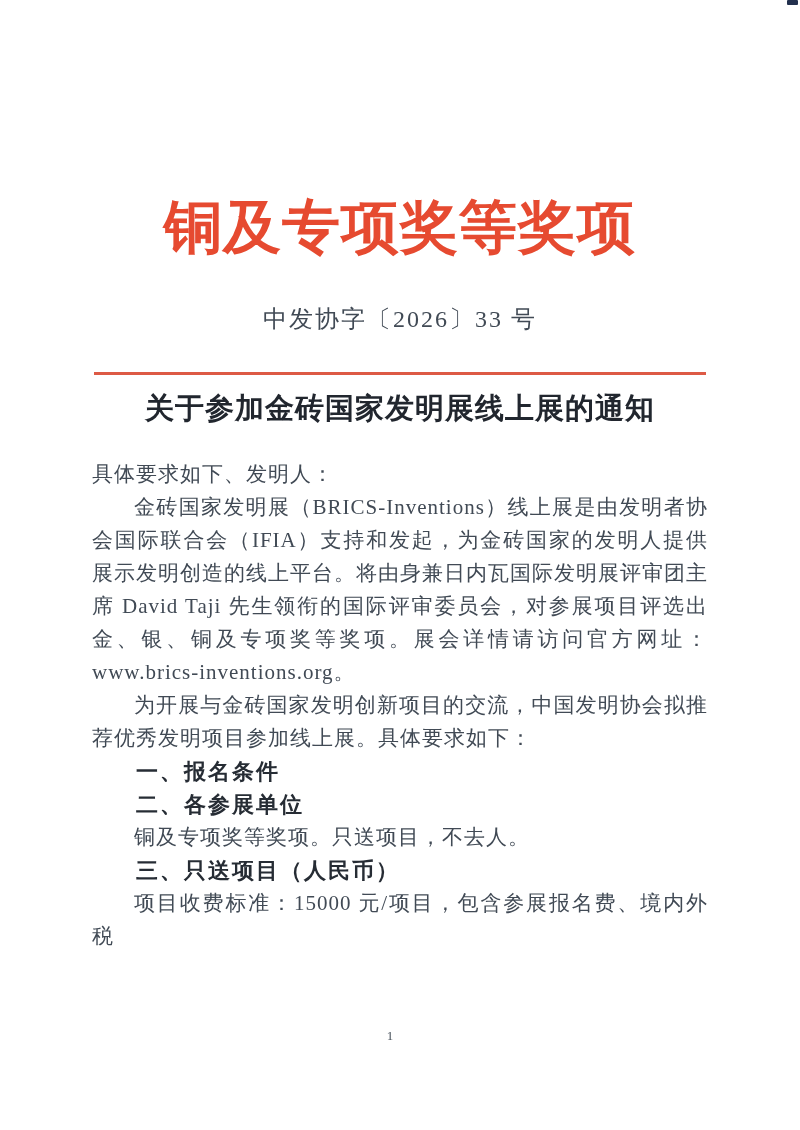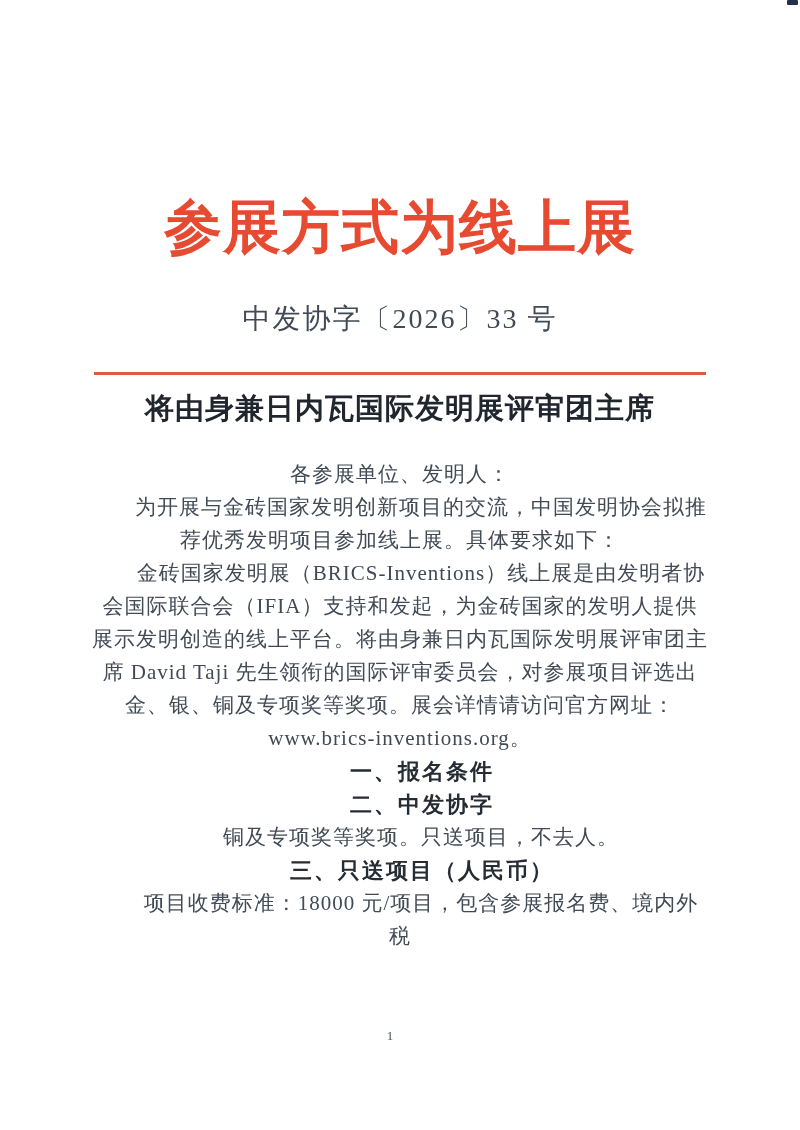--- a/index.html
+++ b/index.html
@@ -20,72 +20,72 @@
     position:absolute;top:0;right:2px;width:11px;height:5px;
     background:var(--corner-mark);border-radius:1px;
   }
   .letterhead{
     margin:0;padding-top:192px;text-align:center;
     font-size:58px;line-height:72px;font-weight:bold;
     letter-spacing:1px;color:var(--red-letterhead);
   }
   .doc-number{
     margin-top:42px;text-align:center;
-    font-size:28px;line-height:26px;letter-spacing:2px;
+    font-size:24px;line-height:26px;letter-spacing:2px;
     color:var(--ink-body);
   }
   .red-rule{
     margin:40px auto 0 auto;width:612px;height:3px;
     background:var(--red-rule);
   }
   .doc-title{
     margin-top:13px;text-align:center;
     font-size:29px;line-height:40px;font-weight:bold;
     letter-spacing:1px;color:var(--ink-title);
   }
   .body-block{
     margin:30px 92px 0 92px;
     font-size:21px;line-height:33px;letter-spacing:1px;
     text-align:justify;color:var(--ink-body);
   }
-  .body-block p{margin:0;padding:0;text-align:center;}
+  .body-block p{margin:0;padding:0;}
   .p-salutation{text-indent:0;}
   .p-body{text-indent:2em;}
   .p-heading{
     text-indent:2em;font-weight:bold;
     font-family:"Liberation Sans","DejaVu Sans",sans-serif;
     font-size:22px;line-height:33px;letter-spacing:2px;
     color:var(--ink-heading);text-align:left;
   }
   .page-number{
     position:absolute;top:1028px;left:0;width:780px;text-align:center;
     font-size:13px;line-height:16px;color:#49525c;
   }
 </style>
 </head>
 <body>
 
 <div class="page">
 
   <div class="corner-mark"></div>
 
-  <h1 class="letterhead">参展方式为线上展</h1>
+  <h1 class="letterhead">铜及专项奖等奖项</h1>
 
   <div class="doc-number">中发协字〔2026〕33 号</div>
 
   <div class="red-rule"></div>
 
-  <h2 class="doc-title">将由身兼日内瓦国际发明展评审团主席</h2>
+  <h2 class="doc-title">关于参加金砖国家发明展线上展的通知</h2>
 
   <div class="body-block">
-    <p class="p-salutation">各参展单位、发明人：</p>
+    <p class="p-salutation">具体要求如下、发明人：</p>
+    <p class="p-body">金砖国家发明展（BRICS-Inventions）线上展是由发明者协会国际联合会（IFIA）支持和发起，为金砖国家的发明人提供展示发明创造的线上平台。将由身兼日内瓦国际发明展评审团主席 David Taji 先生领衔的国际评审委员会，对参展项目评选出金、银、铜及专项奖等奖项。展会详情请访问官方网址：www.brics-inventions.org。</p>
     <p class="p-body">为开展与金砖国家发明创新项目的交流，中国发明协会拟推荐优秀发明项目参加线上展。具体要求如下：</p>
-    <p class="p-body">金砖国家发明展（BRICS-Inventions）线上展是由发明者协会国际联合会（IFIA）支持和发起，为金砖国家的发明人提供展示发明创造的线上平台。将由身兼日内瓦国际发明展评审团主席 David Taji 先生领衔的国际评审委员会，对参展项目评选出金、银、铜及专项奖等奖项。展会详情请访问官方网址：www.brics-inventions.org。</p>
     <p class="p-heading">一、报名条件</p>
-    <p class="p-heading">二、中发协字</p>
+    <p class="p-heading">二、各参展单位</p>
     <p class="p-body">铜及专项奖等奖项。只送项目，不去人。</p>
     <p class="p-heading">三、只送项目（人民币）</p>
-    <p class="p-body">项目收费标准：18000 元/项目，包含参展报名费、境内外税</p>
+    <p class="p-body">项目收费标准：15000 元/项目，包含参展报名费、境内外税</p>
   </div>
 
   <div class="page-number">1</div>
 
 </div>
 
 </body></html>

